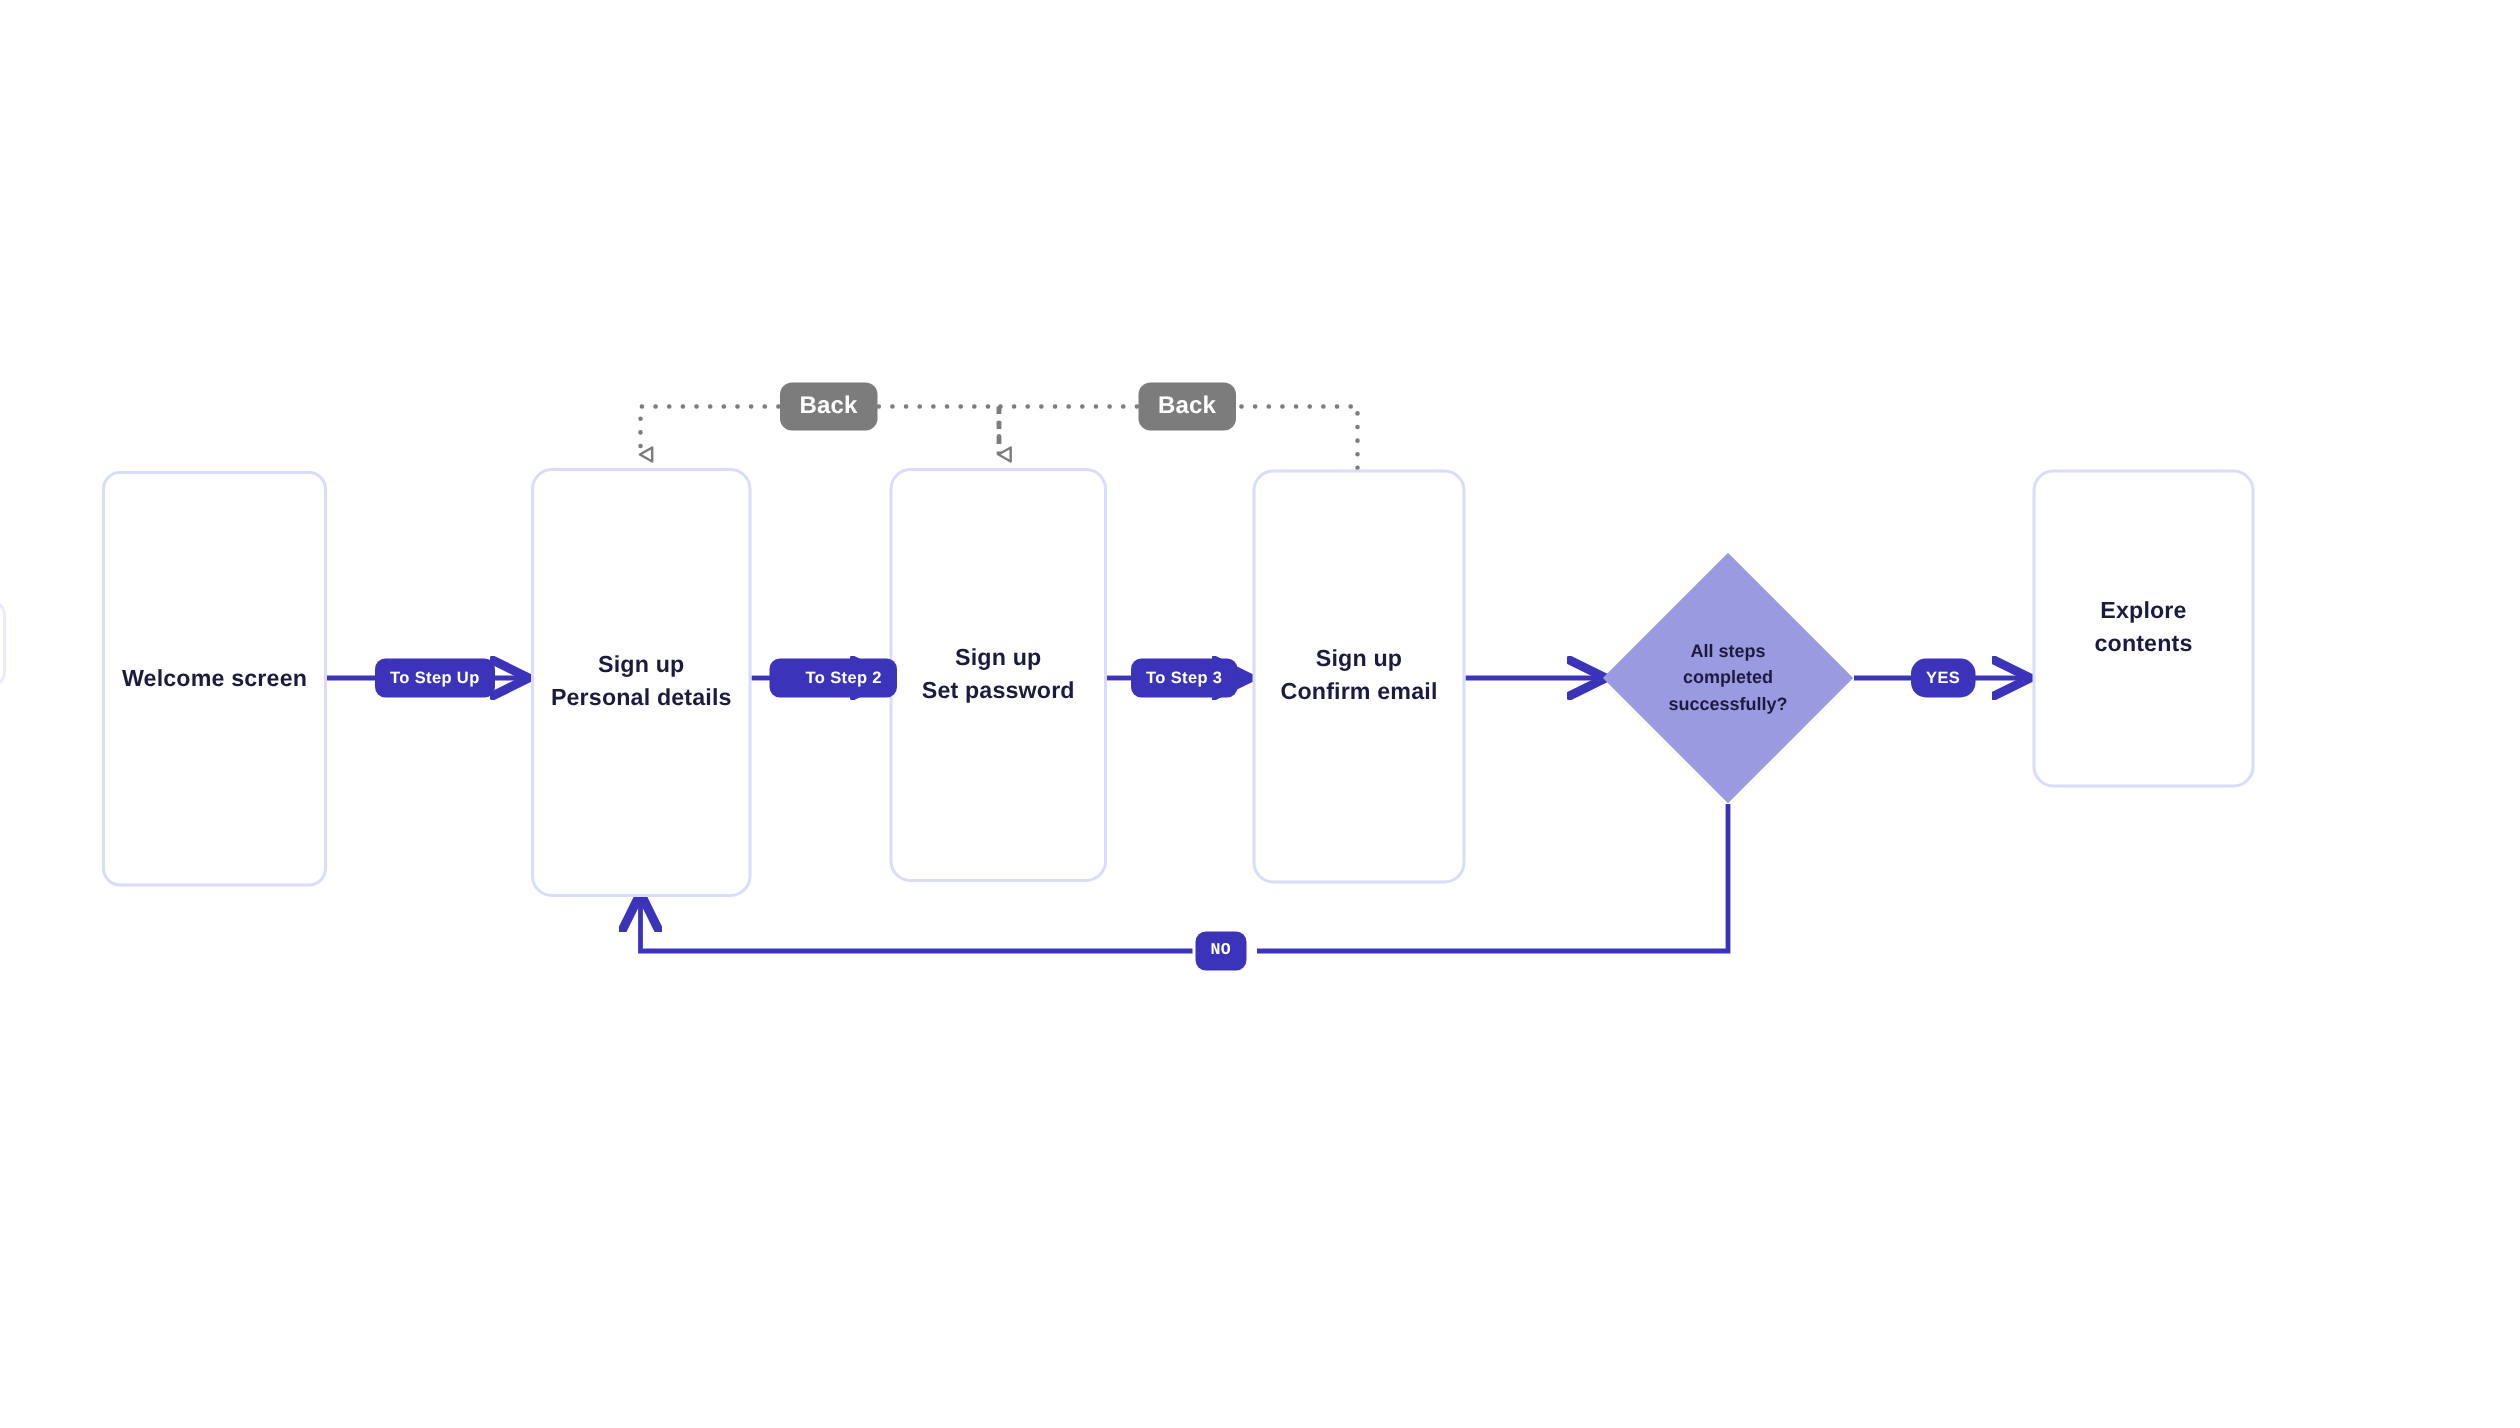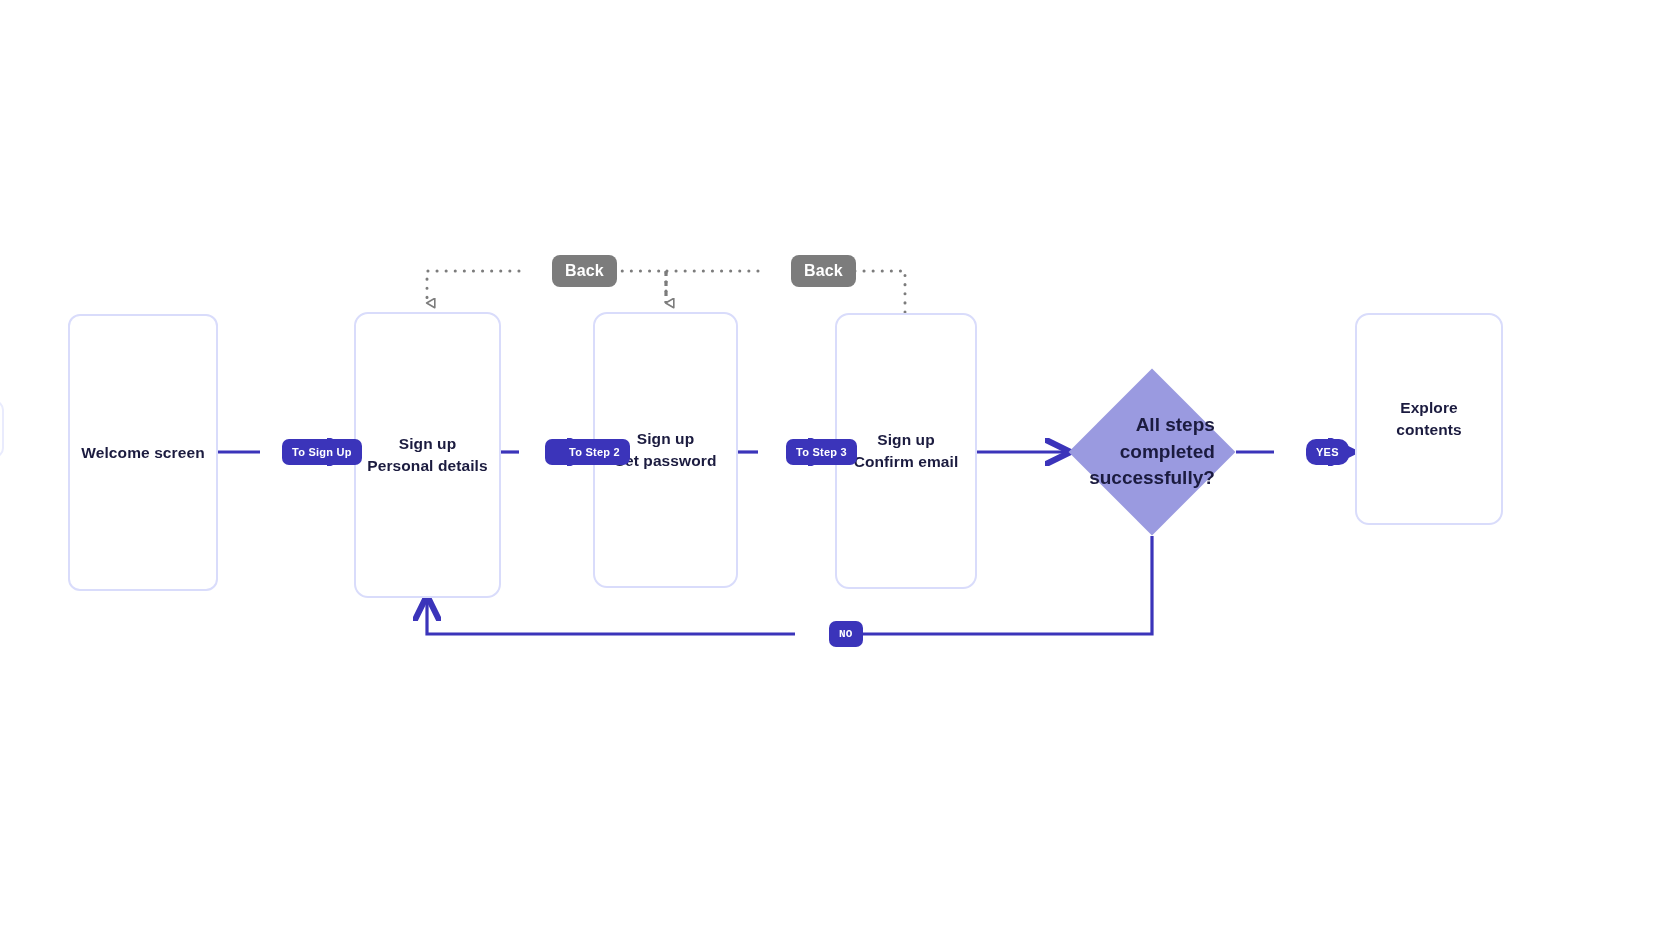--- a/index.html
+++ b/index.html
@@ -56,21 +56,20 @@
     border-radius: 7px;
     font-size: 11px;
     font-weight: bold;
     letter-spacing: 0.25px;
     display: flex;
     align-items: center;
     justify-content: center;
     height: 26px;
     padding: 0 10px;
     white-space: nowrap;
-    margin-left: 32px;
   }
   .edge-badge.back {
     background: #7c7c7c;
     border-radius: 8px;
     height: 32px;
     font-size: 16px;
     padding: 0 13px;
     letter-spacing: 0.1px;
   }
   .diamond-wrap {
@@ -87,22 +86,22 @@
   }
   .diamond-text {
     position: absolute;
     left: 0;
     top: 0;
     width: 100%;
     height: 100%;
     display: flex;
     align-items: center;
     justify-content: center;
-    text-align: right;
-    font-size: 19px;
+    text-align: center;
+    font-size: 12px;
     font-weight: bold;
     color: #1b1b3f;
     line-height: 1.42;
     white-space: pre-line;
   }
 </style>
 </head>
 <body>
 
 <div id="canvas">
@@ -168,21 +167,21 @@
     <div class="diamond-text" style="left:-48px; top:-6px; width:214px; height:130px;">All steps
 completed
 successfully?</div>
   </div>
 
   <div class="node-card" style="left:1355px; top:313px; width:148px; height:212px;">
     <div class="node-label">Explore
 contents</div>
   </div>
 
-  <div class="edge-badge" style="left:250px; top:439px;">To Sign Up</div>
+  <div class="edge-badge" style="left:250px; top:439px;">To Step Up</div>
 
   <div class="edge-badge" style="left:513px; top:439px;padding-left:24px;">To Step 2</div>
 
   <div class="edge-badge" style="left:754px; top:439px;">To Step 3</div>
 
   <div class="edge-badge" style="left:1274px; top:439px;border-radius:10px;">YES</div>
 
   <div class="edge-badge" style="left:797px; top:621px;font-family:Liberation Mono, monospace;">NO</div>
 
   <div class="edge-badge back" style="left:520px; top:255px;">Back</div>

